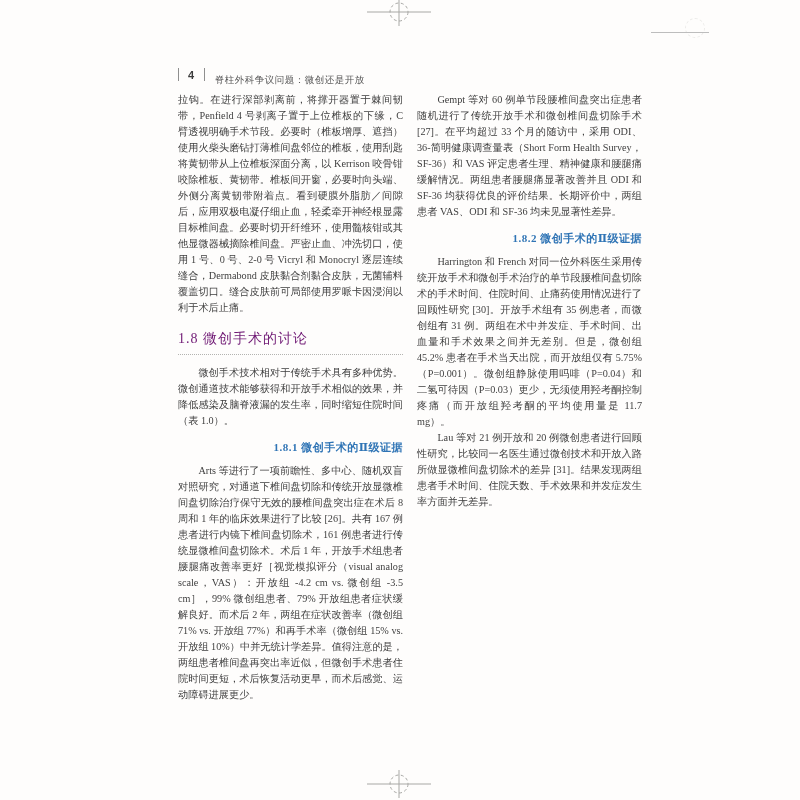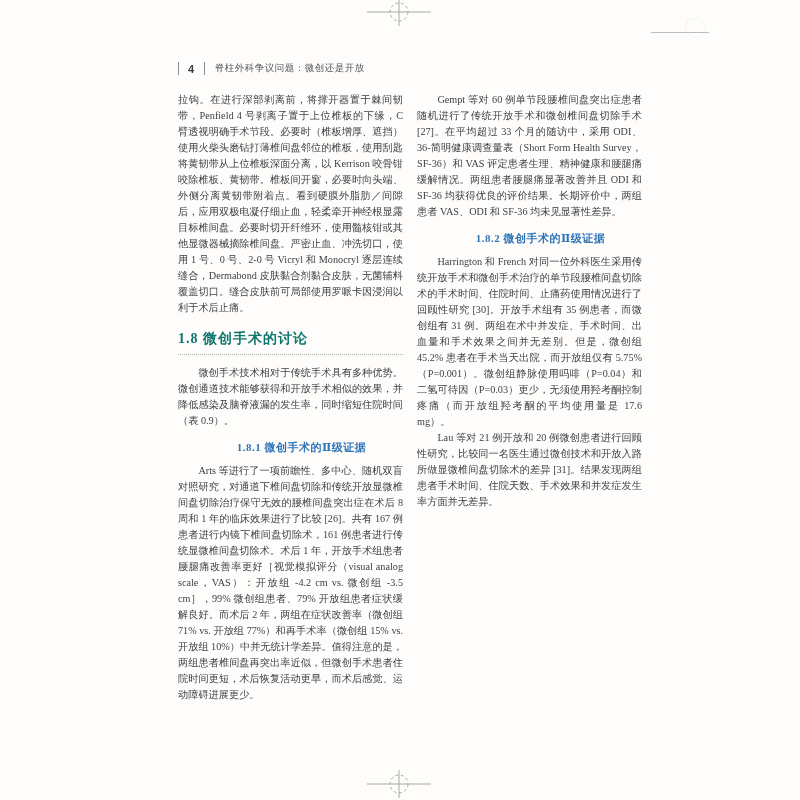--- a/index.html
+++ b/index.html
@@ -23,42 +23,42 @@
   .runhead{
     position:absolute;left:178px;top:62px;width:464px;
     display:flex;align-items:center;
     color:#5d5d5d;font-size:9.5px;letter-spacing:.5px;
   }
   .runhead .vbar{display:inline-block;width:1px;height:13px;background:#8f8f8f;}
   .runhead .pagenum{
     font-size:11px;color:#3c3c3c;font-weight:bold;
     padding:0 9px;font-family:"Liberation Sans",sans-serif;
   }
-  .runhead .booktitle{padding-left:10px;color:#555;}
+  .runhead .booktitle{padding-left:10px;color:#555;margin-top:12px;}
 
   
   .columns{
     position:absolute;left:178px;top:92px;width:464px;height:700px;
     display:flex;gap:14px;overflow:hidden;
     color:#3e3e3e;font-size:10.2px;line-height:16px;
   }
   .col{flex:1;min-width:0;text-align:justify;}
   .col p{margin:0;overflow-wrap:break-word;}
   .col p.indent{text-indent:2em;}
 
   h2.sec-heading{
     margin:13px 0 0 0;
-    font-size:14px;line-height:20px;font-weight:bold;
-    color:#0f766e;letter-spacing:1px;text-align:left;
+    font-size:14px;line-height:20px;font-weight:normal;
+    color:#701a75;letter-spacing:1px;text-align:left;
   }
   .dotted-rule{border:0;border-top:1px dotted #b3b3b0;margin:5px 0 10px 0;}
   h3.sub-heading{
     margin:11px 0 8px 0;padding-left:2em;
     font-size:11px;line-height:15px;font-weight:bold;
-    color:#2f74b5;letter-spacing:.5px;text-align:center;
+    color:#2f74b5;letter-spacing:.5px;text-align:right;
   }
 </style>
 </head>
 <body>
 
 <div class="sheet">
 
   <div class="regmark regmark-top">
     <svg width="72" height="32" viewBox="0 0 72 32">
       <line x1="4" y1="15" x2="68" y2="15" stroke="#a8a8a5" stroke-width="1"></line>
@@ -78,35 +78,35 @@
   </div>
 
   <div class="columns">
 
     <div class="col">
       <p>拉钩。在进行深部剥离前，将撑开器置于棘间韧带，Penfield 4 号剥离子置于上位椎板的下缘，C 臂透视明确手术节段。必要时（椎板增厚、遮挡）使用火柴头磨钻打薄椎间盘邻位的椎板，使用刮匙将黄韧带从上位椎板深面分离，以 Kerrison 咬骨钳咬除椎板、黄韧带。椎板间开窗，必要时向头端、外侧分离黄韧带附着点。看到硬膜外脂肪／间隙后，应用双极电凝仔细止血，轻柔牵开神经根显露目标椎间盘。必要时切开纤维环，使用髓核钳或其他显微器械摘除椎间盘。严密止血、冲洗切口，使用 1 号、0 号、2-0 号 Vicryl 和 Monocryl 逐层连续缝合，Dermabond 皮肤黏合剂黏合皮肤，无菌辅料覆盖切口。缝合皮肤前可局部使用罗哌卡因浸润以利于术后止痛。</p>
 
       <h2 class="sec-heading">1.8 微创手术的讨论</h2>
       <hr class="dotted-rule">
 
-      <p class="indent">微创手术技术相对于传统手术具有多种优势。微创通道技术能够获得和开放手术相似的效果，并降低感染及脑脊液漏的发生率，同时缩短住院时间（表 0.9）。</p>
+      <p class="indent">微创手术技术相对于传统手术具有多种优势。微创通道技术能够获得和开放手术相似的效果，并降低感染及脑脊液漏的发生率，同时缩短住院时间（表 1.0）。</p>
 
       <h3 class="sub-heading">1.8.1 微创手术的Ⅱ级证据</h3>
 
       <p class="indent">Arts 等进行了一项前瞻性、多中心、随机双盲对照研究，对通道下椎间盘切除和传统开放显微椎间盘切除治疗保守无效的腰椎间盘突出症在术后 8 周和 1 年的临床效果进行了比较 [26]。共有 167 例患者进行内镜下椎间盘切除术，161 例患者进行传统显微椎间盘切除术。术后 1 年，开放手术组患者腰腿痛改善率更好［视觉模拟评分（visual analog scale，VAS）：开放组 -4.2 cm vs. 微创组 -3.5 cm］，99% 微创组患者、79% 开放组患者症状缓解良好。而术后 2 年，两组在症状改善率（微创组 71% vs. 开放组 77%）和再手术率（微创组 15% vs. 开放组 10%）中并无统计学差异。值得注意的是，两组患者椎间盘再突出率近似，但微创手术患者住院时间更短，术后恢复活动更早，而术后感觉、运动障碍进展更少。</p>
     </div>
 
     <div class="col">
       <p class="indent">Gempt 等对 60 例单节段腰椎间盘突出症患者随机进行了传统开放手术和微创椎间盘切除手术 [27]。在平均超过 33 个月的随访中，采用 ODI、36-简明健康调查量表（Short Form Health Survey，SF-36）和 VAS 评定患者生理、精神健康和腰腿痛缓解情况。两组患者腰腿痛显著改善并且 ODI 和 SF-36 均获得优良的评价结果。长期评价中，两组患者 VAS、ODI 和 SF-36 均未见显著性差异。</p>
 
       <h3 class="sub-heading">1.8.2 微创手术的Ⅱ级证据</h3>
 
 
 
-      <p class="indent">Harrington 和 French 对同一位外科医生采用传统开放手术和微创手术治疗的单节段腰椎间盘切除术的手术时间、住院时间、止痛药使用情况进行了回顾性研究 [30]。开放手术组有 35 例患者，而微创组有 31 例。两组在术中并发症、手术时间、出血量和手术效果之间并无差别。但是，微创组 45.2% 患者在手术当天出院，而开放组仅有 5.75%（P=0.001）。微创组静脉使用吗啡（P=0.04）和二氢可待因（P=0.03）更少，无须使用羟考酮控制疼痛（而开放组羟考酮的平均使用量是 17.6 mg）。</p>
+      <p class="indent">Harrington 和 French 对同一位外科医生采用传统开放手术和微创手术治疗的单节段腰椎间盘切除术的手术时间、住院时间、止痛药使用情况进行了回顾性研究 [30]。开放手术组有 35 例患者，而微创组有 31 例。两组在术中并发症、手术时间、出血量和手术效果之间并无差别。但是，微创组 45.2% 患者在手术当天出院，而开放组仅有 5.75%（P=0.001）。微创组静脉使用吗啡（P=0.04）和二氢可待因（P=0.03）更少，无须使用羟考酮控制疼痛（而开放组羟考酮的平均使用量是 11.7 mg）。</p>
       <p class="indent">Lau 等对 21 例开放和 20 例微创患者进行回顾性研究，比较同一名医生通过微创技术和开放入路所做显微椎间盘切除术的差异 [31]。结果发现两组患者手术时间、住院天数、手术效果和并发症发生率方面并无差异。</p>
     </div>
 
   </div>
 
   <div class="regmark regmark-bottom">
     <svg width="72" height="32" viewBox="0 0 72 32">
       <line x1="4" y1="16" x2="68" y2="16" stroke="#a8a8a5" stroke-width="1"></line>
       <line x1="36" y1="2" x2="36" y2="30" stroke="#a8a8a5" stroke-width="1"></line>
       <circle cx="36" cy="16" r="9" fill="none" stroke="#a8a8a5" stroke-width="1" stroke-dasharray="3,2.5"></circle>

